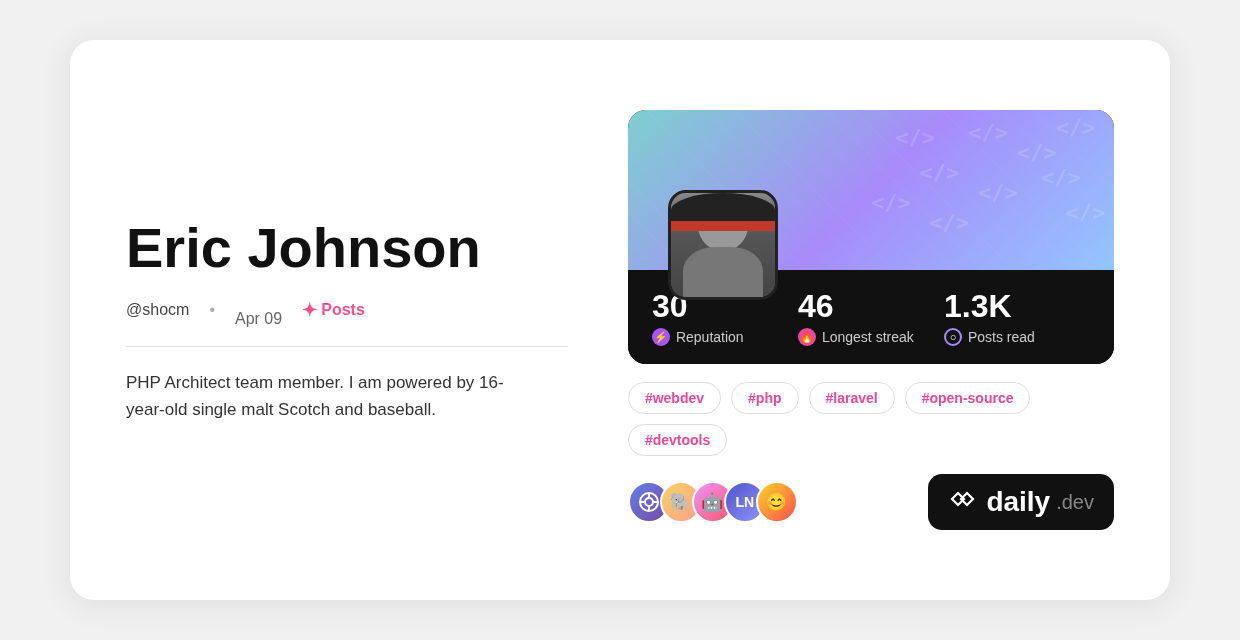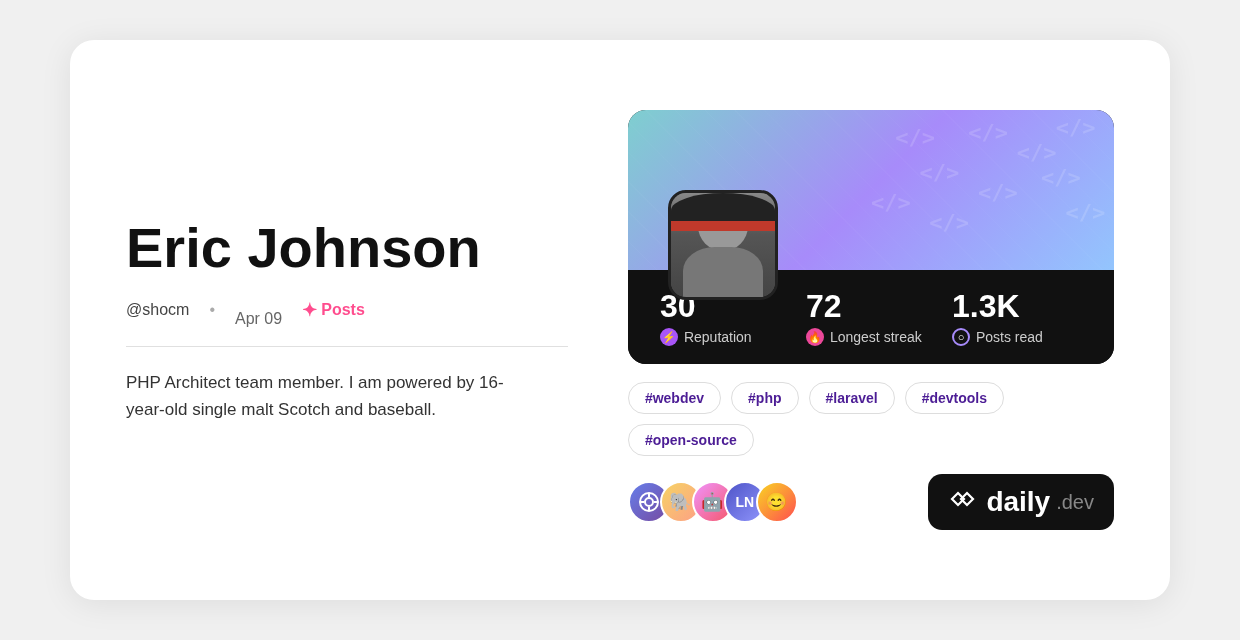--- a/index.html
+++ b/index.html
@@ -189,21 +189,20 @@
       background: #111;
       padding: 20px 24px 18px;
       display: flex;
       gap: 0;
     }
     .stat-item {
       flex: 1;
       display: flex;
       flex-direction: column;
       gap: 6px;
-      margin-left: 8px;
     }
     .stat-value {
       font-size: 32px;
       font-weight: 800;
       color: #ffffff;
       line-height: 1;
     }
     .stat-label {
       display: flex;
       align-items: center;
@@ -227,21 +226,21 @@
       display: flex;
       flex-wrap: wrap;
       gap: 10px;
     }
     .tag {
       border: 1.5px solid #ddd;
       border-radius: 20px;
       padding: 7px 16px;
       font-size: 14px;
       font-weight: 600;
-      color: #4c1d95;
+      color: #ec4899;
       background: #fff;
     }
     .followers-section {
       display: flex;
       align-items: center;
       justify-content: space-between;
     }
     .follower-avatars {
       display: flex;
       align-items: center;
@@ -340,42 +339,42 @@
       </div>
       <div class="stats-bar">
         <div class="stat-item">
           <span class="stat-value">30</span>
           <div class="stat-label">
             <span class="stat-icon icon-reputation">⚡</span>
             <span>Reputation</span>
           </div>
         </div>
         <div class="stat-item">
-          <span class="stat-value">72</span>
+          <span class="stat-value">46</span>
           <div class="stat-label">
             <span class="stat-icon icon-streak">🔥</span>
             <span>Longest streak</span>
           </div>
         </div>
         <div class="stat-item">
           <span class="stat-value">1.3K</span>
           <div class="stat-label">
             <span class="stat-icon icon-posts" style="width:18px;height:18px;border-radius:50%;border:2px solid #a78bfa;display:inline-flex;align-items:center;justify-content:center;">○</span>
             <span>Posts read</span>
           </div>
         </div>
       </div>
     </div>
 
     <div class="tags-section">
       <span class="tag">#webdev</span>
       <span class="tag">#php</span>
       <span class="tag">#laravel</span>
+      <span class="tag">#open-source</span>
       <span class="tag">#devtools</span>
-      <span class="tag">#open-source</span>
     </div>
 
     <div class="followers-section">
       <div class="follower-avatars">
         <div class="follower-avatar fa-1">
 
           <svg width="24" height="24" viewBox="0 0 24 24" fill="none">
             <circle cx="12" cy="12" r="9" stroke="white" stroke-width="2"></circle>
             <circle cx="12" cy="12" r="4" stroke="white" stroke-width="2"></circle>
             <line x1="12" y1="3" x2="12" y2="7" stroke="white" stroke-width="2"></line>

